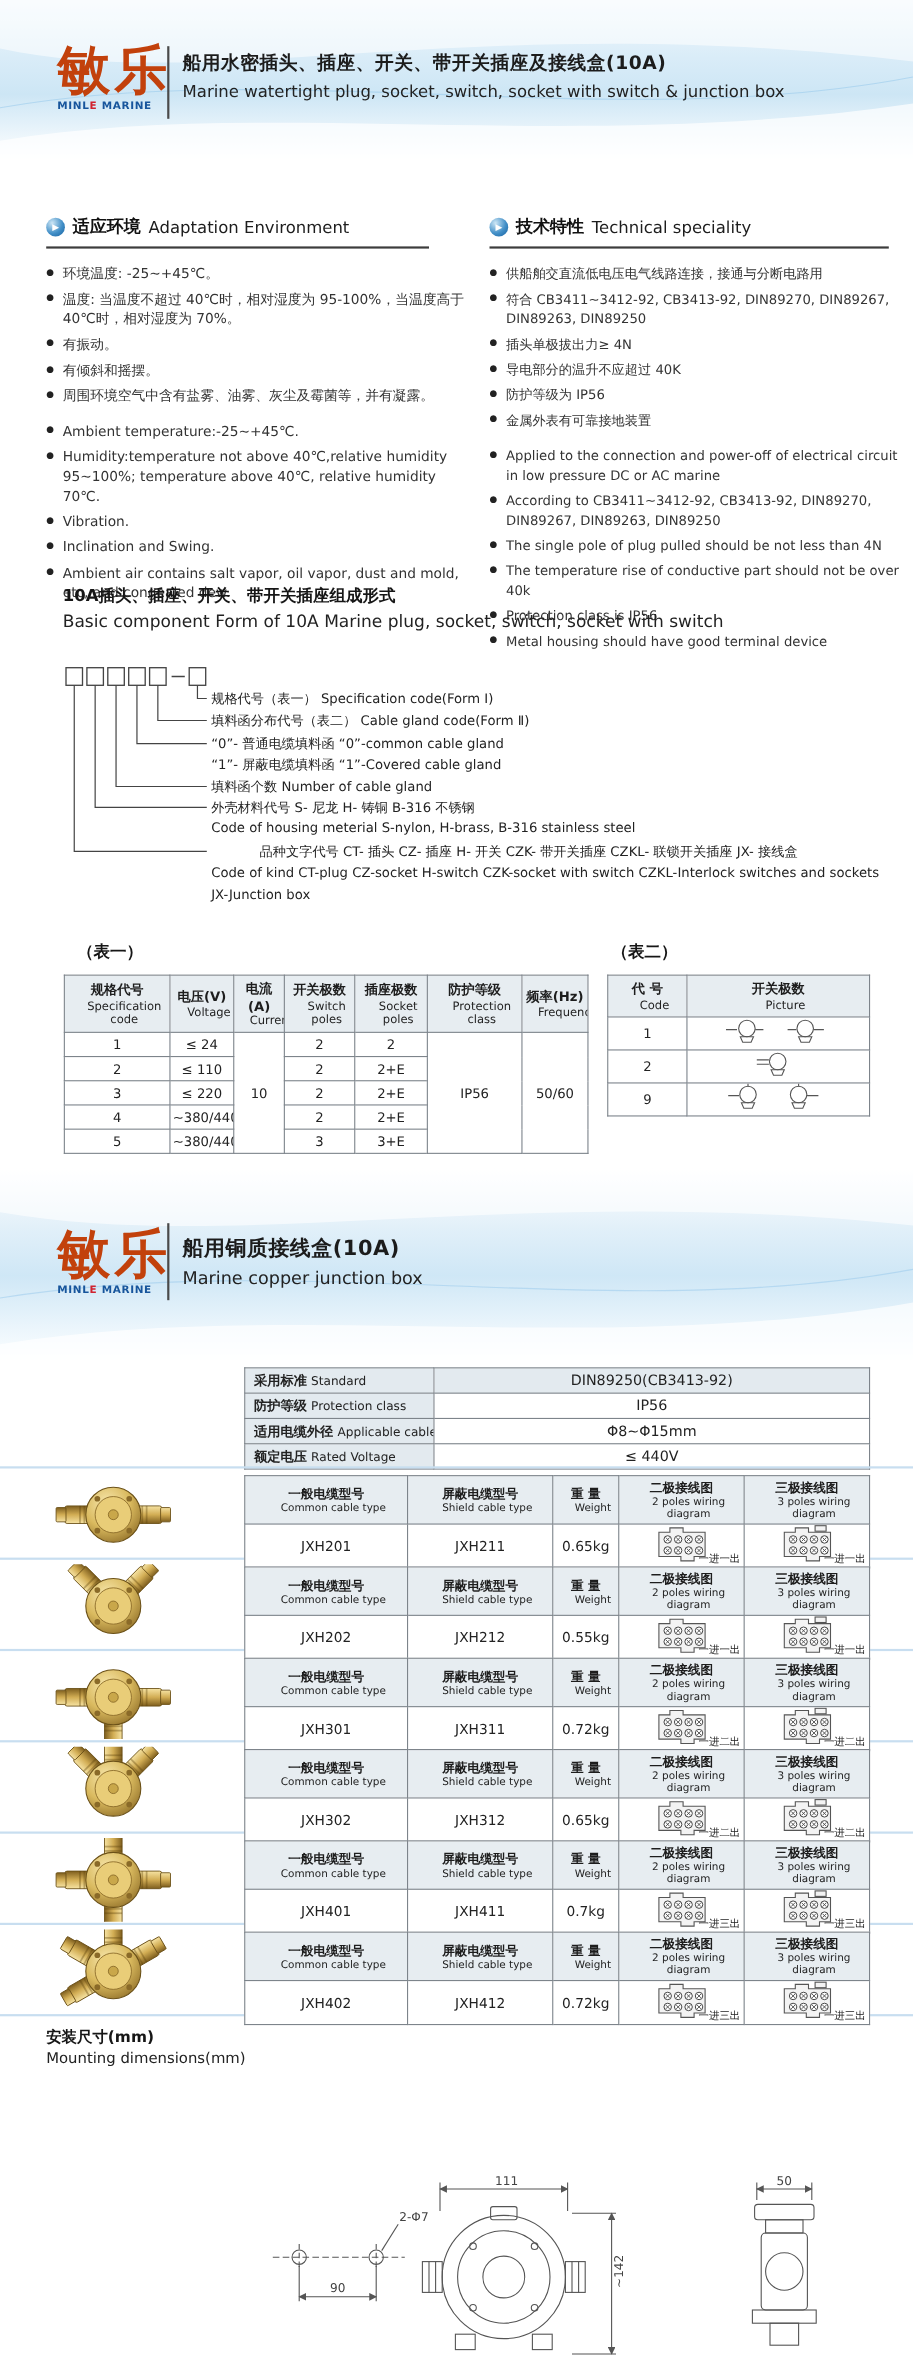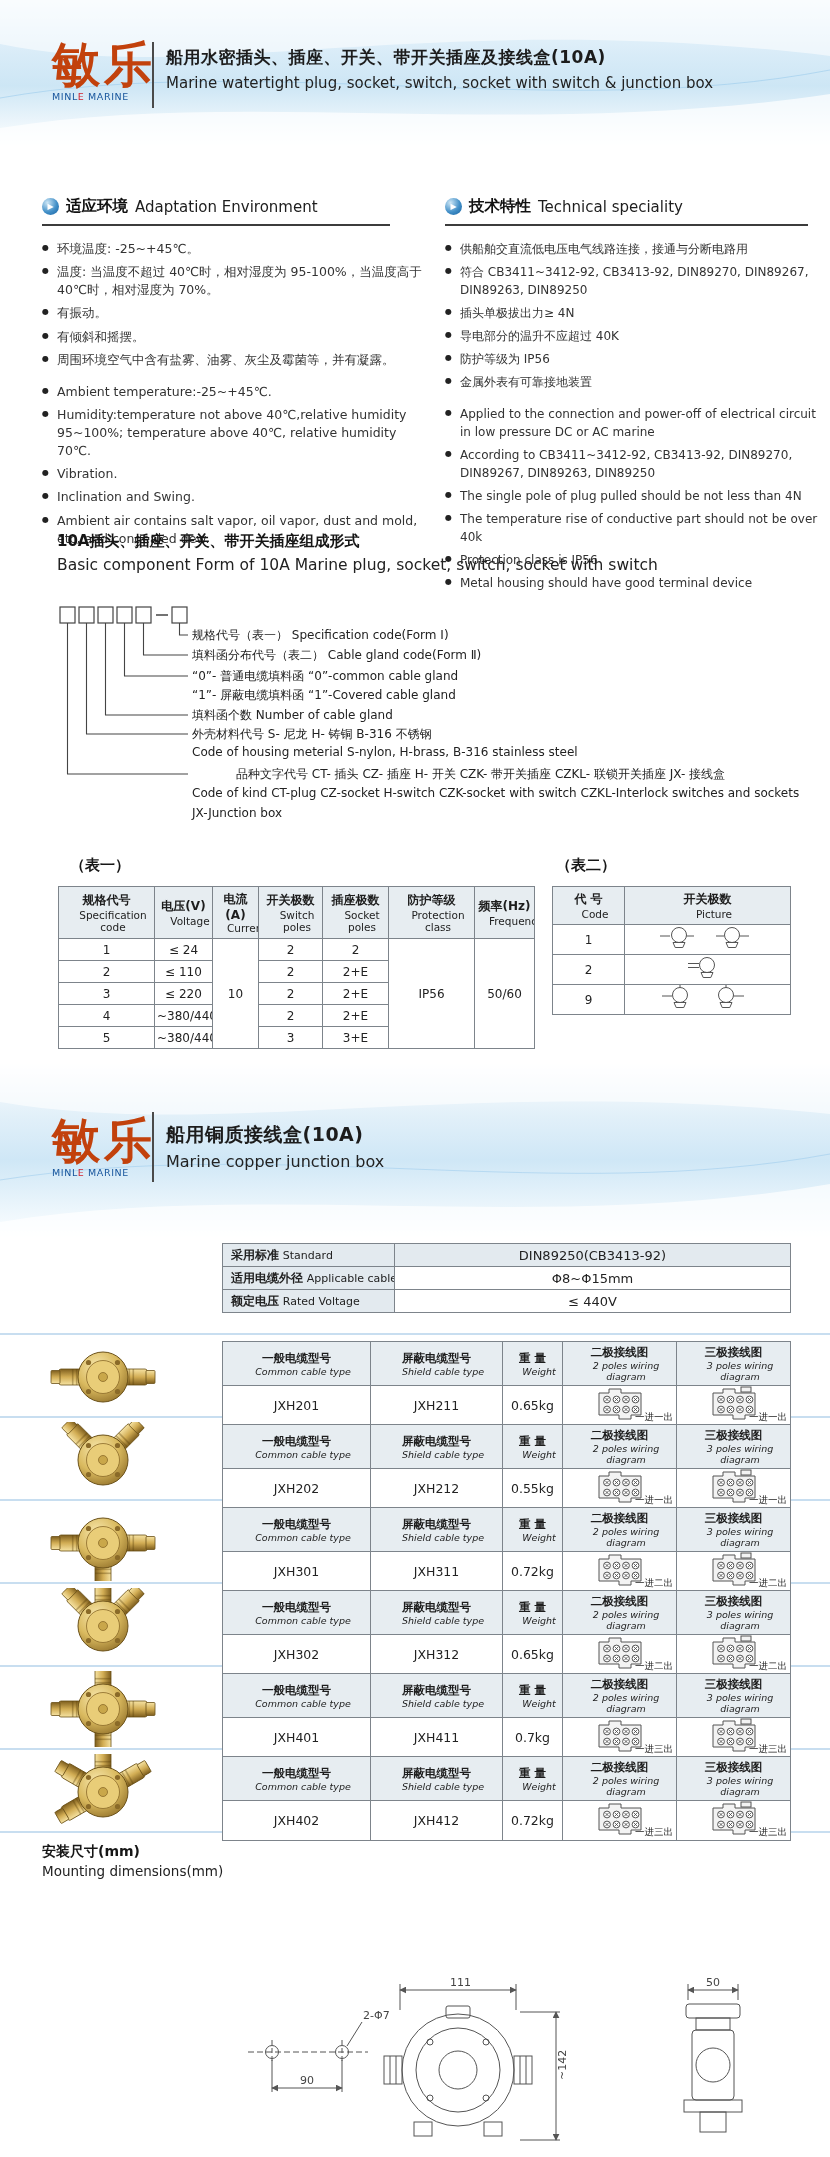--- a/index.html
+++ b/index.html
@@ -6,21 +6,21 @@
   #page{position:relative;width:830px;height:2157px;background:#fff;overflow:hidden;
         font-family:"DejaVu Sans","Liberation Sans",sans-serif;color:#2a2a2a;}
   .abs{position:absolute;}
   
   .band{position:absolute;left:0;width:830px;}
   #band1{top:0;height:148px;background:linear-gradient(180deg,#f2f9fd 0%,#d9ecf8 36%,#cde6f5 58%,#f5fafd 90%,#ffffff 100%);}
   #band2{top:1062px;height:178px;background:linear-gradient(180deg,#ffffff 0%,#e2f0f9 30%,#cfe7f6 55%,#f6fbfe 92%,#ffffff 100%);}
   .band svg{display:block;}
   
   .logo-cn{font-size:48px;font-weight:bold;color:#c2410c;letter-spacing:4px;line-height:1;}
-  .logo-en{font-size:9.5px;font-weight:normal;color:#17559c;letter-spacing:0.6px;margin-top:3px;}
+  .logo-en{font-size:9.5px;font-weight:bold;color:#17559c;letter-spacing:0.6px;margin-top:3px;}
   .logo-en .red{color:#d0222f;}
   .vdiv{position:absolute;width:2px;background:#4a4a4a;}
   .h-title-cn{font-size:17px;font-weight:600;color:#1c1c1c;letter-spacing:0.5px;}
   .h-title-en{font-size:15px;color:#222;}
   
   .sec-h{position:absolute;border-bottom:2px solid #3c3c3c;padding-bottom:7px;display:flex;align-items:center;gap:7px;}
   .sec-icon{width:17px;height:17px;border-radius:50%;flex:0 0 17px;
     background:radial-gradient(circle at 32% 28%,#cde6f5,#4390c8 55%,#135f9f);
     display:flex;align-items:center;justify-content:center;color:#fff;font-size:8px;line-height:1;}
   .sec-h .cn{font-size:15.5px;font-weight:700;color:#111;}
@@ -52,21 +52,21 @@
   .std .lbl b{font-size:12px;}
   .std .lbl span{font-size:11px;}
   .std .val{font-size:13px;}
   .std .shade{background:#e3eaef;}
   
   .psep{position:absolute;left:0;width:830px;height:2px;background:#c8def0;}
   .prow{position:absolute;left:0;width:742px;height:83px;}
   .pimg{position:absolute;left:28px;top:4px;width:150px;height:76px;}
   .ptab th{padding:3px 1px;}
   .ptab .th-cn{font-size:11.5px;}
-  .ptab .th-en{font-size:9.5px;font-style:italic;}
+  .ptab .th-en{font-size:9.5px;}
   .ptab td{height:38px;font-size:12.5px;}
   .diag-cell{position:relative;}
   .flow-cap{position:absolute;right:3px;bottom:1px;font-size:9.5px;color:#222;margin-top:40px;}
   .wiring{display:inline-block;vertical-align:middle;}
   
   .mtitle-cn{font-size:14px;font-weight:700;color:#161616;}
   .mtitle-en{font-size:13.5px;color:#222;}
   .dim{font-size:11px;fill:#444;font-family:"DejaVu Sans",sans-serif;}
   .draw{stroke:#555;fill:none;stroke-width:1;}
 </style>
@@ -352,20 +352,24 @@
     <colgroup>
         <col style="width:172px">
         <col style="width:396px">
       </colgroup>
     <tbody>
         <tr>
       <td class="lbl"><b>采用标准</b> <span>Standard</span></td>
       <td class="val shade">DIN89250(CB3413-92)</td>
     </tr>
     <tr>
+      <td class="lbl"><b>防护等级</b> <span>Protection class</span></td>
+      <td class="val">IP56</td>
+    </tr>
+    <tr>
       <td class="lbl"><b>适用电缆外径</b> <span>Applicable cable</span></td>
       <td class="val">Φ8~Φ15mm</td>
     </tr>
     <tr>
       <td class="lbl"><b>额定电压</b> <span>Rated Voltage</span></td>
       <td class="val">≤ 440V</td>
     </tr>
   </tbody>
     </table>
 

